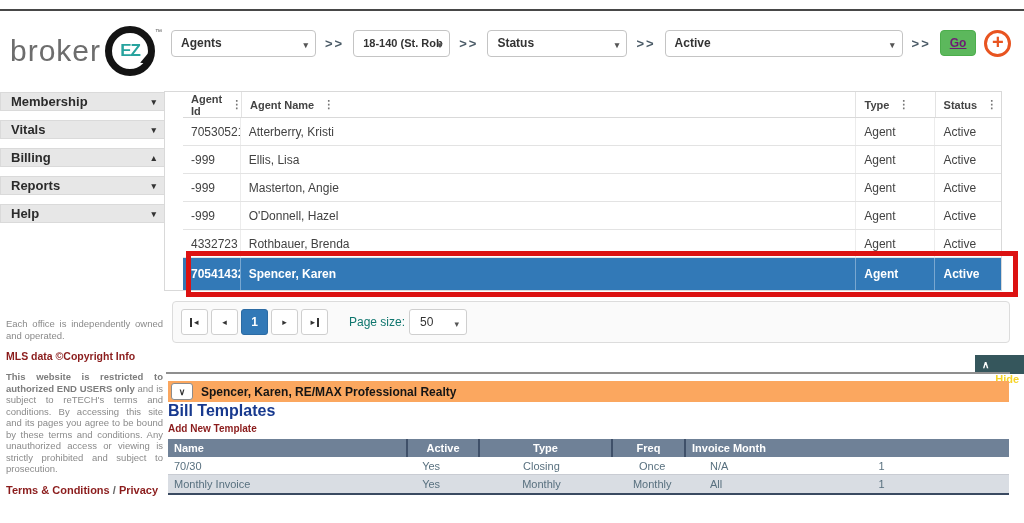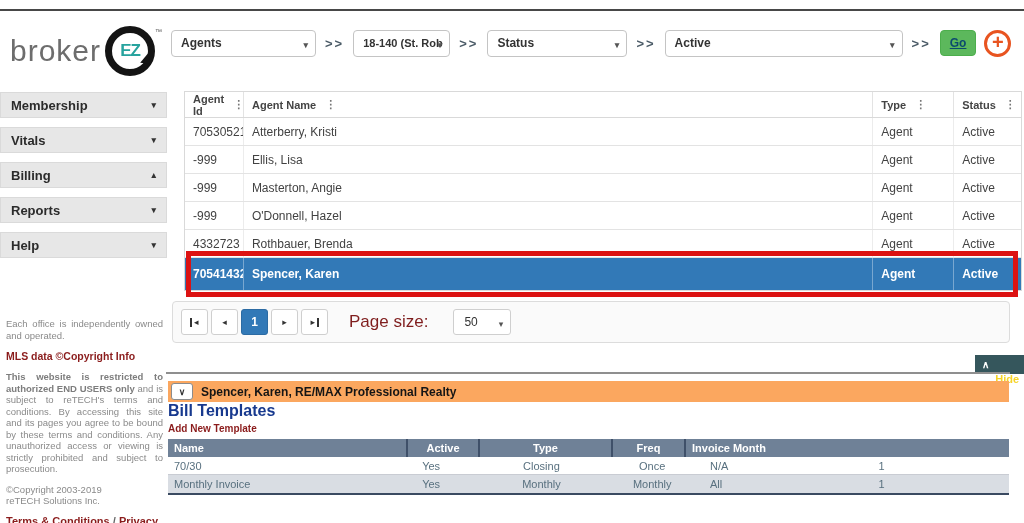--- a/index.html
+++ b/index.html
@@ -22,46 +22,46 @@
 
   
   .toolbar { position:absolute; left:171px; top:28px; height:30px; display:flex; align-items:center; }
   .dd { position:relative; height:27px; background:#fff; border:1px solid #c4c4c4; border-radius:4px;
         display:flex; align-items:center; padding:0 18px 0 9px; font-size:12px; font-weight:bold; color:#333;
         white-space:nowrap; overflow:hidden; }
   .dd .caret { position:absolute; right:7px; top:9px; font-size:9px; color:#555; }
   .dd1 { width:145px; } .dd2 { width:97px; font-size:11px; } .dd3 { width:140px; } .dd4 { width:238px; }
   .chev { font-size:13px; font-weight:bold; color:#4a5a66; letter-spacing:2px; margin:0 9px; }
   .go-btn { height:26px; padding:0 9px; background:#5cb85c; border:1px solid #4cae4c; border-radius:4px;
-            color:#0c4a6e; font-size:12px; font-weight:bold; display:flex; align-items:center; margin-right:8px;text-decoration:underline; }
+            color:#701a75; font-size:12px; font-weight:bold; display:flex; align-items:center; margin-right:8px;text-decoration:underline; }
   .add-btn { width:27px; height:27px; border:3px solid #e85420; border-radius:50%; color:#e85420;
              font-size:20px; font-weight:bold; display:flex; align-items:center; justify-content:center;
              line-height:1; padding-bottom:2px; }
 
   
   .sidebar { position:absolute; left:0; top:92px; width:167px; }
-  .side-item { position:relative; height:26px; background:#e7e7e7; border:1px solid #dadada;
+  .side-item { position:relative; height:19px; background:#e7e7e7; border:1px solid #dadada;
                display:flex; align-items:center; padding-left:10px; font-size:13px; font-weight:bold;
                color:#2b2b2b; margin-bottom:9px; }
   .side-item .s-caret { position:absolute; right:10px; font-size:9px; color:#333; }
   .subpanel { background:#fff; border:1px solid #e3e3e3; margin:-6px 0 10px 0; }
   .sub-item { height:21px; display:flex; align-items:center; padding-left:10px; font-size:11.5px; color:#333; }
   .sub-item.active { background:#3279b7; color:#fff; font-weight:bold; }
 
   .side-footer { position:absolute; left:6px; top:318px; width:157px; font-size:9.5px; color:#8a8a8a; }
   .sf-block { margin-bottom:9px; }
   .sf-justify { text-align:justify; line-height:11.5px; }
   .maroon { color:#8b1c1c; font-weight:bold; }
   .sf-mls { font-size:10.5px; }
   .sf-legal-bold { font-weight:bold; color:#7d7d7d; }
   .sf-terms { font-size:11px; }
   .sf-sep { color:#666; font-weight:bold; }
 
   
-  .grid { position:absolute; left:184px; top:91px; width:838px; background:#fff; border:1px solid #d9d9d9; }
+  .grid { position:absolute; left:164px; top:91px; width:838px; background:#fff; border:1px solid #d9d9d9;padding-left:18px; }
   .g-head { display:flex; height:26px; border-bottom:1px solid #d9d9d9; }
   .g-hcell { display:flex; align-items:center; padding-left:8px; font-size:11px; font-weight:bold; color:#444;
              border-right:1px solid #e3e3e3; }
   .g-hcell:last-child { border-right:none; }
   .g-menu { color:#767676; font-size:11px; margin-left:9px; }
   .g-row { display:flex; height:28px; border-bottom:1px solid #e3e3e3; }
   .g-cell { display:flex; align-items:center; padding-left:8px; font-size:12px; color:#424242;
             border-right:1px solid #ececec; overflow:hidden; white-space:nowrap; }
   .g-cell:last-child { border-right:none; }
   .c-id { width:59px; } .c-name { width:631px; } .c-type { width:81px; } .c-status { width:67px; }
@@ -73,21 +73,21 @@
              border:5px solid #dc1212; z-index:50; pointer-events:none; }
 
   
   .pager { position:absolute; left:172px; top:301px; width:838px; height:42px; background:#fafafa;
            border:1px solid #dcdcdc; border-radius:4px; display:flex; align-items:center; padding-left:8px; }
   .p-btn { width:27px; height:26px; background:#fff; border:1px solid #cfcfcf; border-radius:3px;
            display:flex; align-items:center; justify-content:center; font-size:9px; color:#333; margin-right:3px; }
   .p-btn.cur { background:#3279b7; border-color:#2c6ba3; color:#fff; font-size:12px; font-weight:bold; }
   .p-bar-l::before, .p-bar-r::after { content:""; display:inline-block; width:1.5px; height:9px; background:#333; }
   .p-bar-l::before { margin-right:2px; } .p-bar-r::after { margin-left:2px; }
-  .p-label { font-size:17px; color:#7f1d1d; margin:0 25px 0 18px; }
+  .p-label { font-size:12px; color:#0f766e; margin:0 4px 0 18px; }
   .p-size { position:relative; width:58px; height:26px; background:#fff; border:1px solid #cfcfcf;
             border-radius:3px; display:flex; align-items:center; padding-left:10px; font-size:12px; color:#333; }
   .p-size .caret { position:absolute; right:7px; top:9px; font-size:9px; color:#555; }
 
   
   .divider { position:absolute; left:166px; top:372px; width:844px; height:2px; background:#8f8f8f; }
   .hide-btn { position:absolute; left:975px; top:355px; width:62px; height:19px; background:#35565c;
               display:flex; align-items:center; padding-left:7px; }
   .hide-btn .h-chev { color:#fff; font-size:10px; font-weight:bold; margin-right:6px; }
   .hide-btn .h-label { color:#f5d327; font-size:11px; font-weight:bold;margin-top:28px; }
@@ -175,24 +175,20 @@
     <div class="side-item">
       <span>Help</span>
       <span class="s-caret">▾</span>
     </div>
   </div>
 
   <div class="side-footer">
     <div class="sf-block sf-justify">Each office is independently owned and operated.</div>
     <div class="sf-block maroon sf-mls">MLS data ©Copyright Info</div>
     <div class="sf-block sf-justify"><span class="sf-legal-bold">This website is restricted to authorized END USERS only</span><span> and is subject to reTECH's terms and conditions. By accessing this site and its pages you agree to be bound by these terms and conditions. Any unauthorized access or viewing is strictly prohibited and subject to prosecution.</span></div>
-    <div class="sf-block">
-      <div>©Copyright 2003-2019</div>
-      <div>reTECH Solutions Inc.</div>
-    </div>
     <div class="sf-block sf-terms"><span class="maroon">Terms &amp; Conditions</span><span class="sf-sep"> / </span><span class="maroon">Privacy</span></div>
 
   </div>
 
   <div class="grid">
     <div class="g-head">
       <div class="g-hcell c-id">
         <span>Agent Id</span>
         <span class="g-menu">⋮</span>
       </div>

